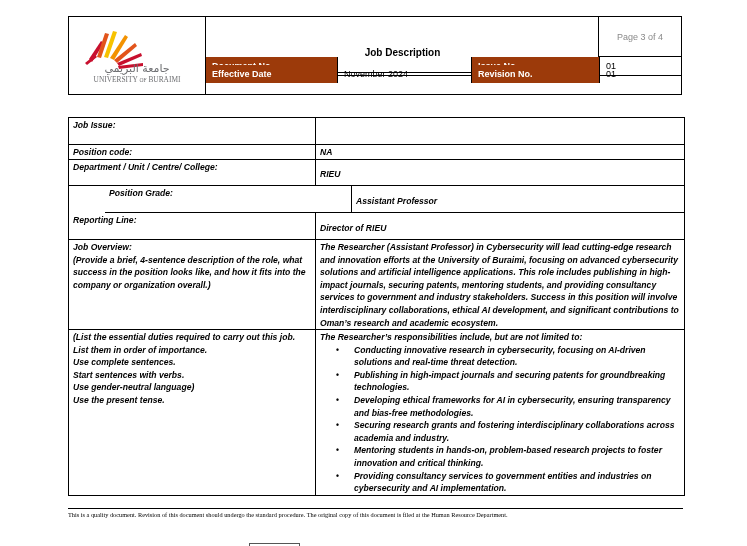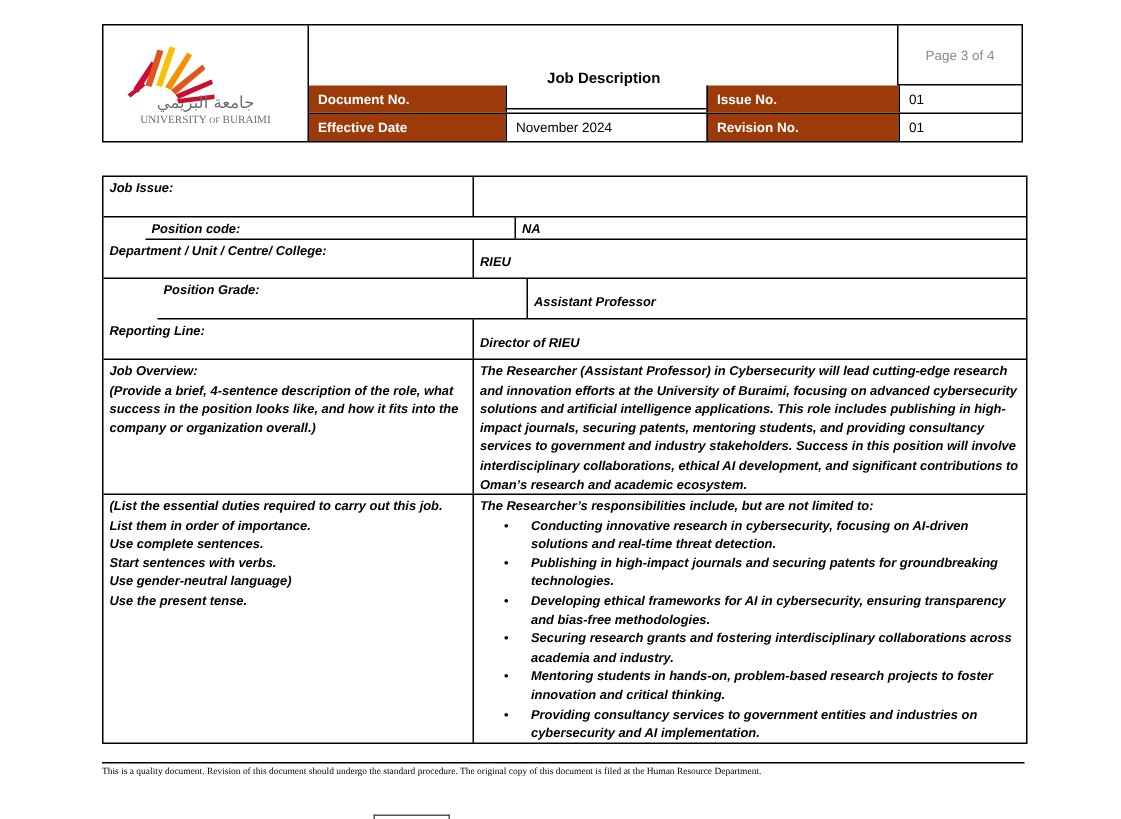--- a/index.html
+++ b/index.html
@@ -5,21 +5,21 @@
   html, body { margin:0; padding:0; background:#ffffff; }
   body { width:747px; height:546px; position:relative; overflow:hidden; font-family:"Liberation Sans", sans-serif; color:#000; }
 
   
   .hdr { position:absolute; left:68px; top:16px; width:614px; height:79px; border:1px solid #000; box-sizing:border-box; }
   .logo { position:absolute; left:0; top:0; width:137px; height:77px; border-right:1px solid #000; box-sizing:border-box; }
   .title-cell { position:absolute; left:137px; top:16px; width:393px; height:40px; display:flex; align-items:center; justify-content:center; font-size:10px; font-weight:bold; border-bottom:1px solid #000; box-sizing:border-box; }
   .page-cell { position:absolute; left:529px; top:0; width:83px; height:40px; border-left:1px solid #000; border-bottom:1px solid #000; box-sizing:border-box; display:flex; align-items:center; justify-content:center; font-size:9px; color:#8a8a8a; }
   .row { position:absolute; left:137px; height:18px; width:475px; display:flex; }
   .row1 { top:40px; border-bottom:1px solid #000; }
-  .row2 { top:59px; }
+  .row2 { top:48px; }
   .lab { background:#9c3a0a; color:#fff; font-size:9px; font-weight:bold; display:flex; align-items:center; padding-left:6px; box-sizing:border-box; }
   .val { font-size:9px; display:flex; align-items:center; padding-left:6px; box-sizing:border-box; border-left:1px solid #000; }
   .c1 { width:131px; }
   .c2 { width:134px; }
   .c3 { width:128px; }
   .c4 { width:82px; }
 
   
   .main { position:absolute; left:68px; top:117px; width:617px; border:1px solid #000; box-sizing:border-box; }
   .tr { display:flex; border-bottom:1px solid #000; }
@@ -73,21 +73,21 @@
     <div class="val c2">November 2024</div>
     <div class="lab c3" style="border-left:1px solid #000;">Revision No.</div>
     <div class="val c4">01</div>
   </div>
 </div>
 
 <div class="main">
   <div class="tr" style="height:26px;">
     <div class="th">Job Issue:</div>
   </div>
-  <div class="tr" style="height:14px;margin-left:28px;">
+  <div class="tr" style="height:14px;">
     <div class="th">Position code:</div>
     <div class="td">NA</div>
   </div>
   <div class="tr" style="height:25px;">
     <div class="th">Department / Unit / Centre/ College:</div>
     <div class="td vbottom" style="padding-bottom:4px;">RIEU</div>
   </div>
   <div class="tr" style="height:26px;margin-left:36px;">
     <div class="th">Position Grade:</div>
     <div class="td vbottom" style="padding-bottom:4px;">Assistant Professor</div>

